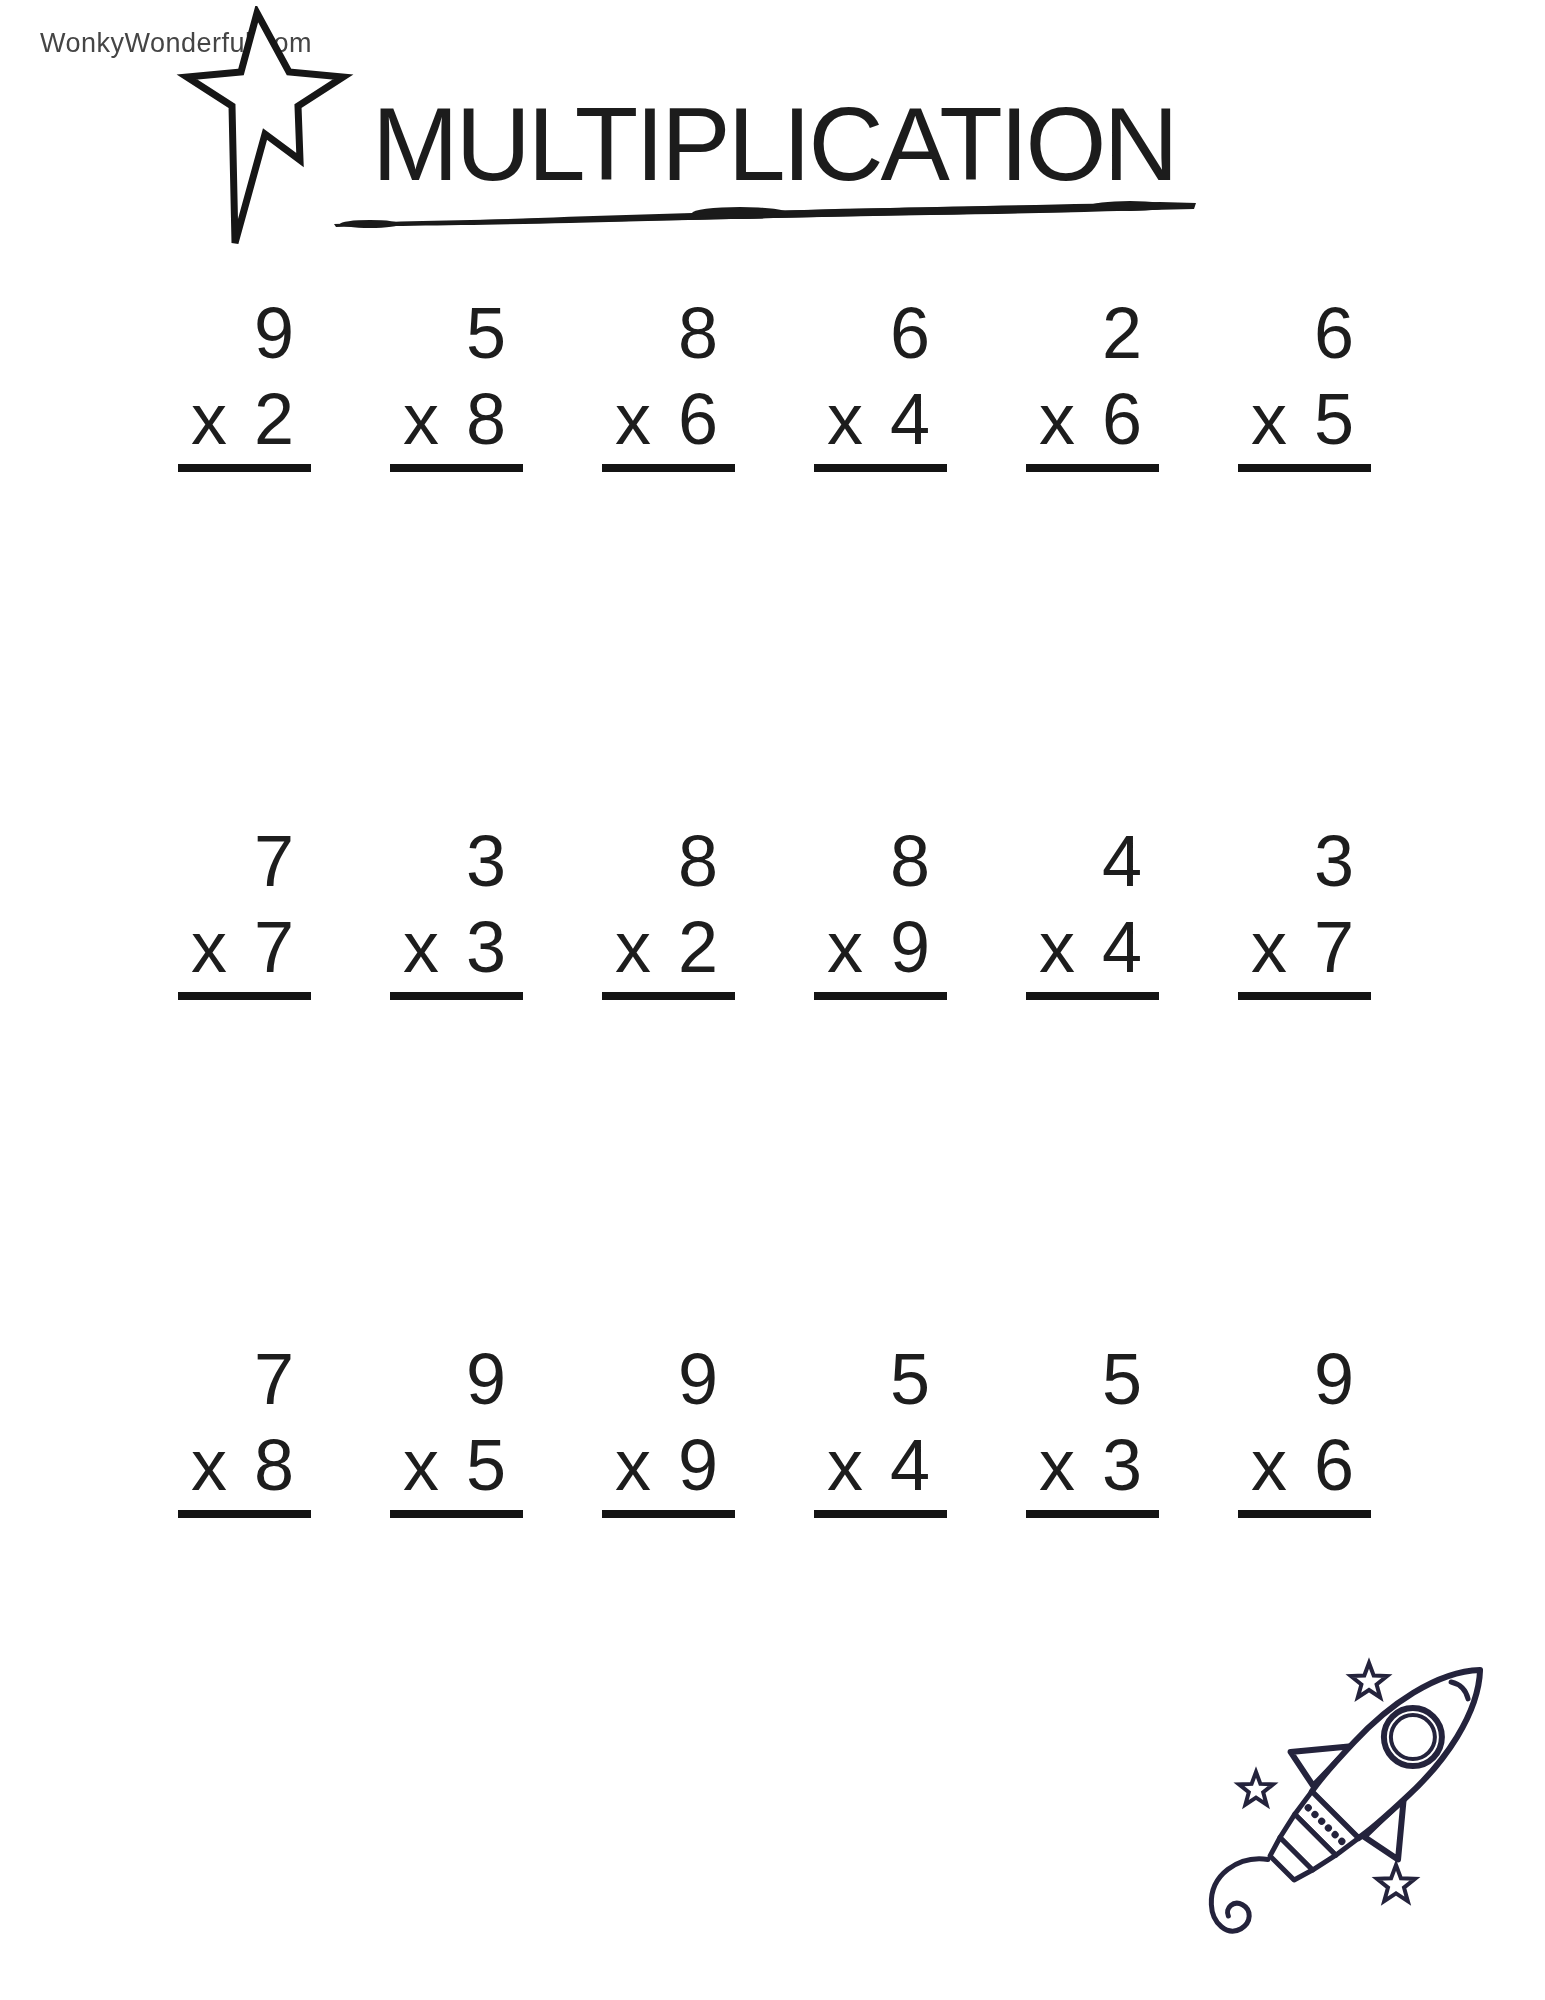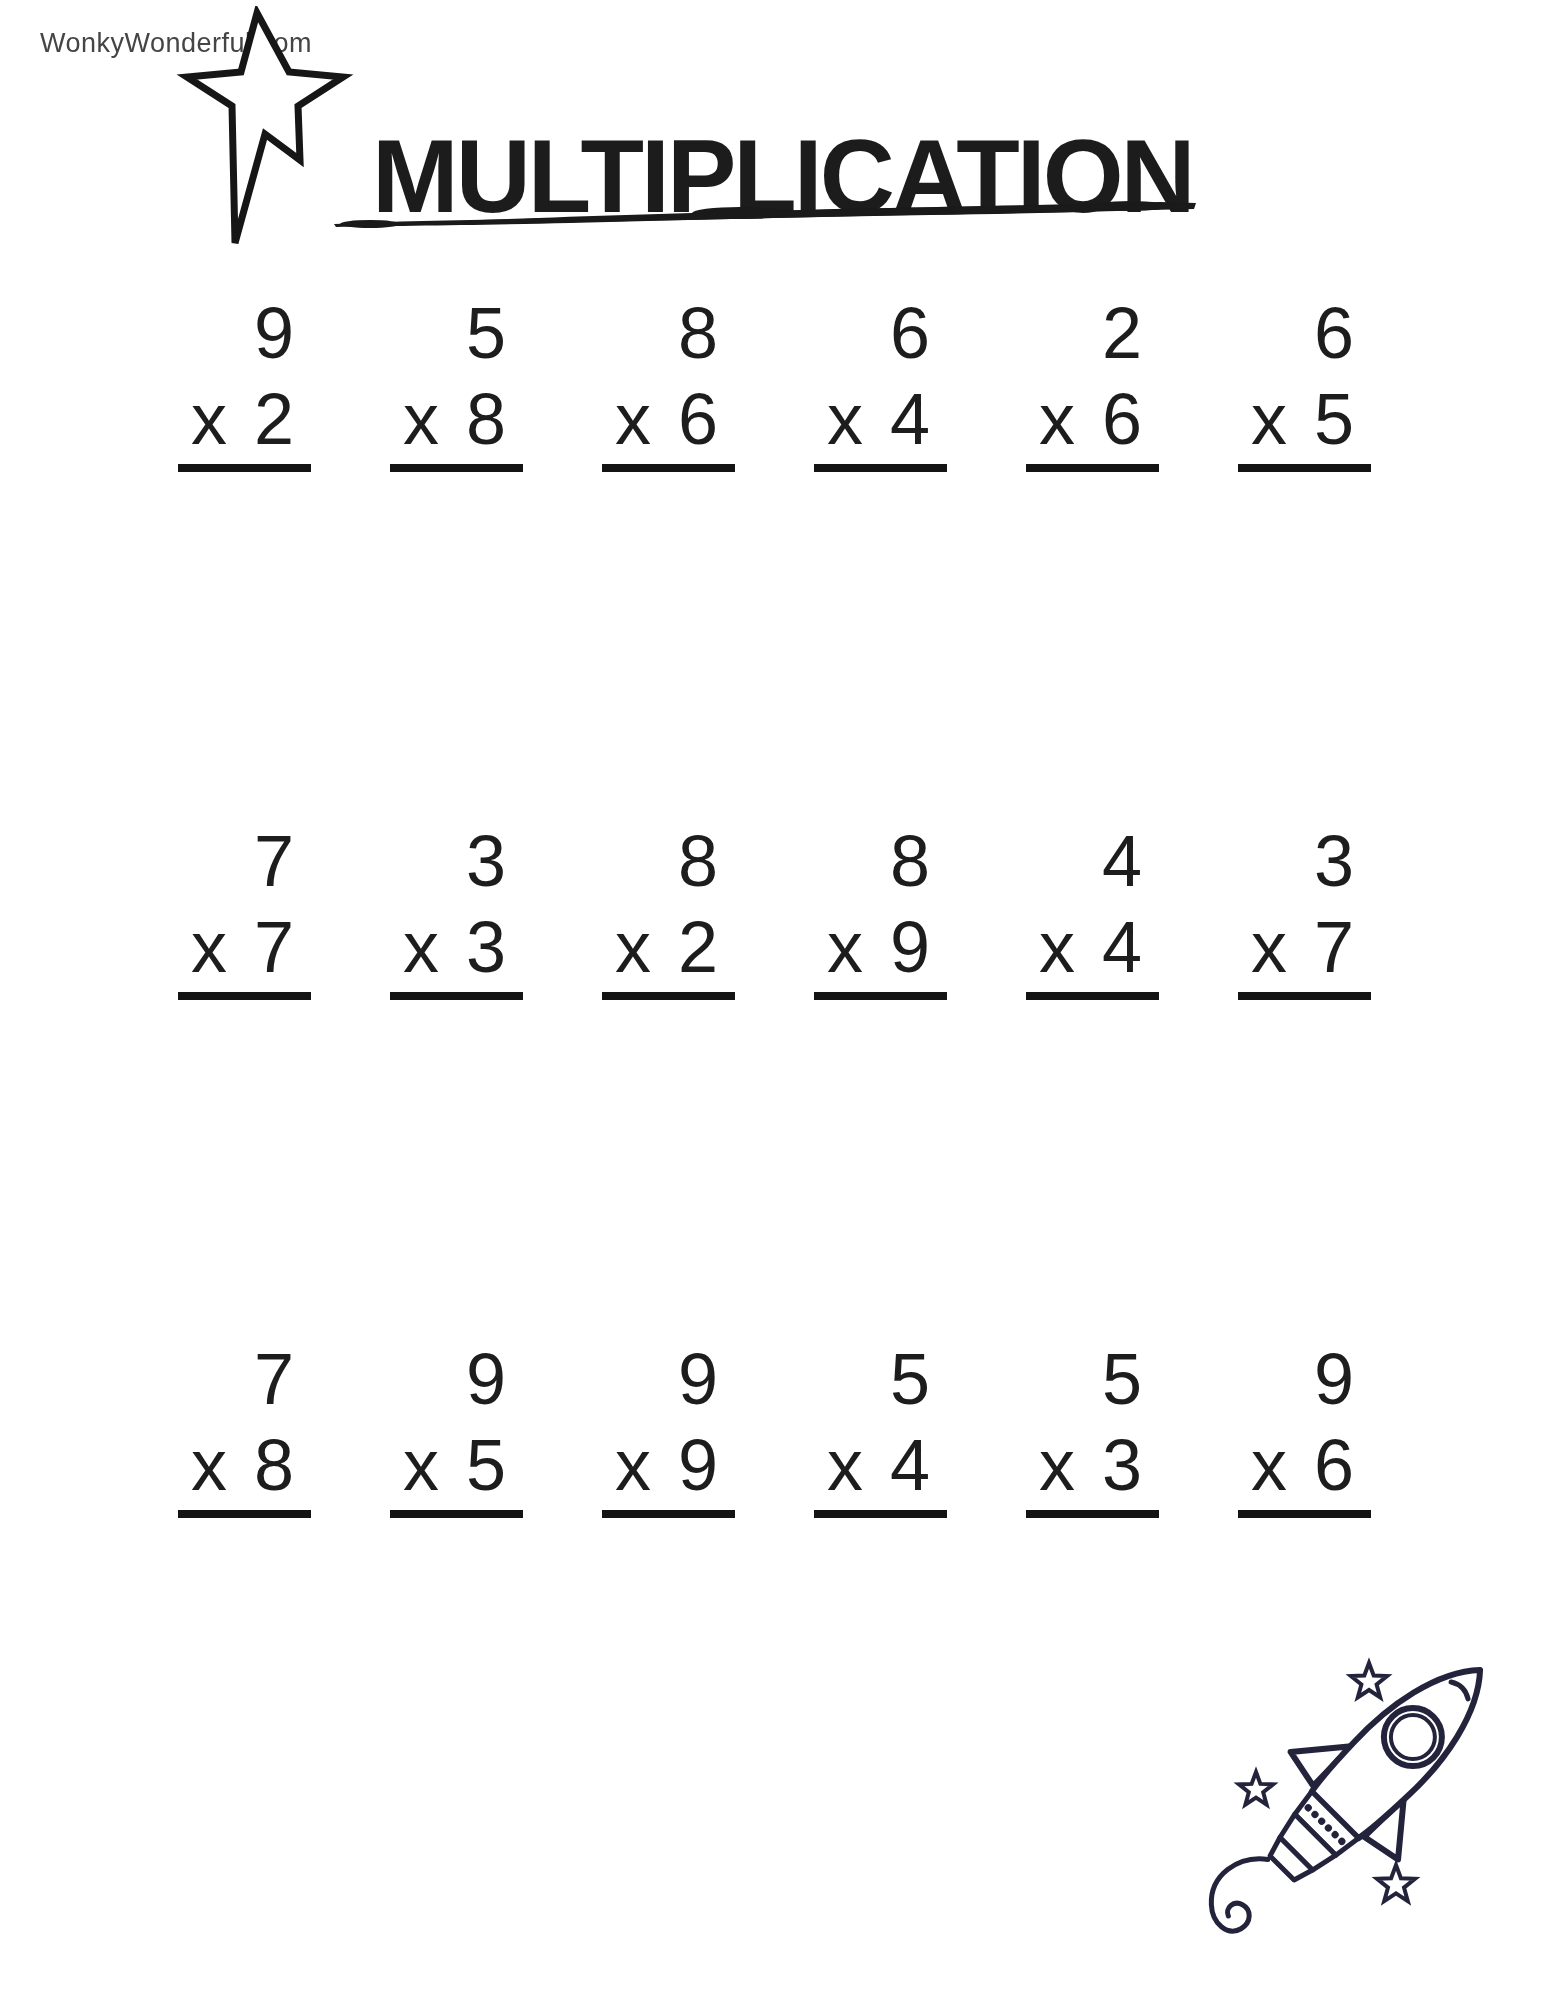--- a/index.html
+++ b/index.html
@@ -8,23 +8,22 @@
     font-family:"Liberation Sans", sans-serif;overflow:hidden;
     -webkit-font-smoothing:antialiased;
   }
   .watermark{
     position:absolute;left:40px;top:28px;font-size:27px;letter-spacing:.5px;
     color:#454545;font-weight:400;
   }
   .header-star{position:absolute;left:160px;top:6px;}
   .page-title{
     position:absolute;left:372px;top:92px;line-height:1;
-    font-size:104px;letter-spacing:-3px;font-weight:700;color:#1c1c1c;
+    font-size:104px;letter-spacing:-3px;font-weight:400;color:#1c1c1c;
     white-space:nowrap;
-    margin-top:32px;
   }
   .brush-underline{position:absolute;left:330px;top:194px;}
   .row{position:absolute;left:178px;display:flex;gap:79px;}
   .row-0{top:290px;}
   .row-1{top:818px;}
   .row-2{top:1336px;}
   .problem{
     width:133px;border-bottom:8px solid #141414;color:#1d1d1d;
     font-size:72px;line-height:86px;font-weight:400;
   }

